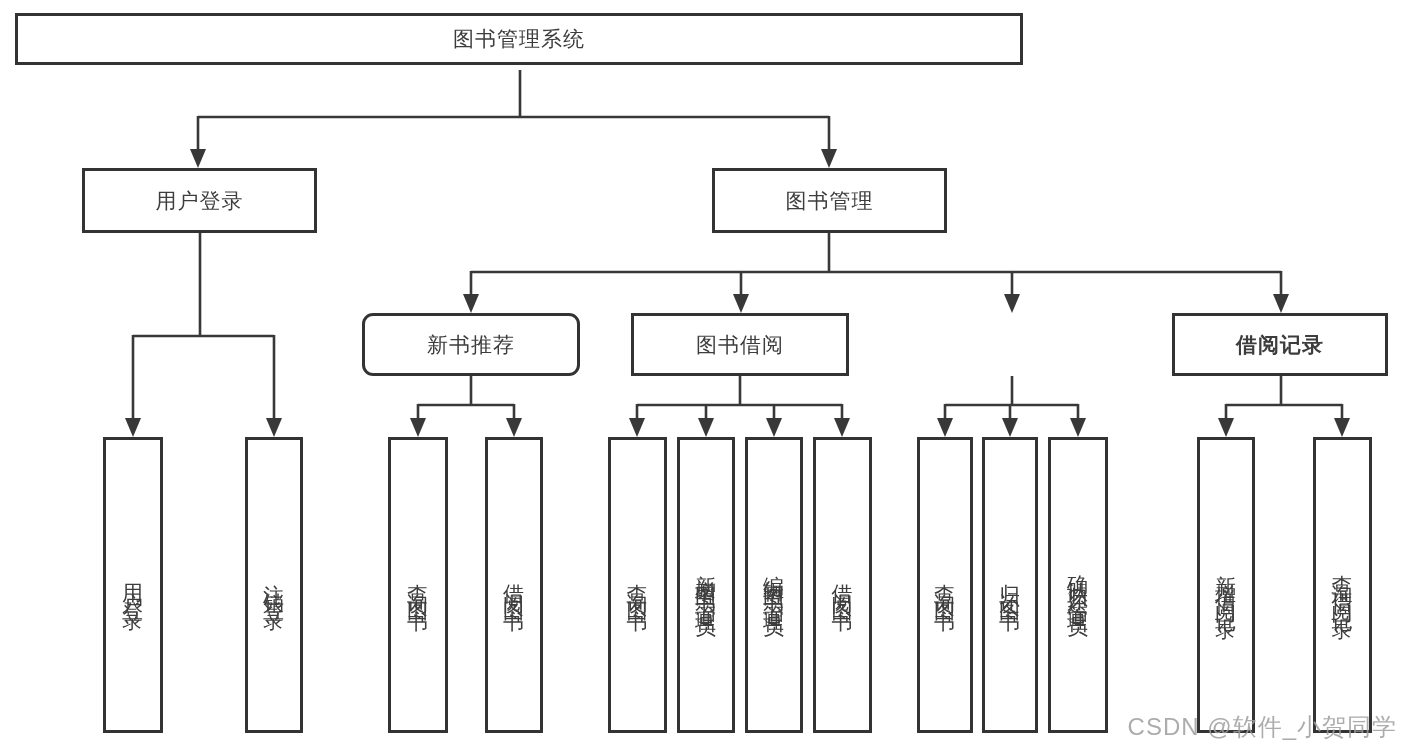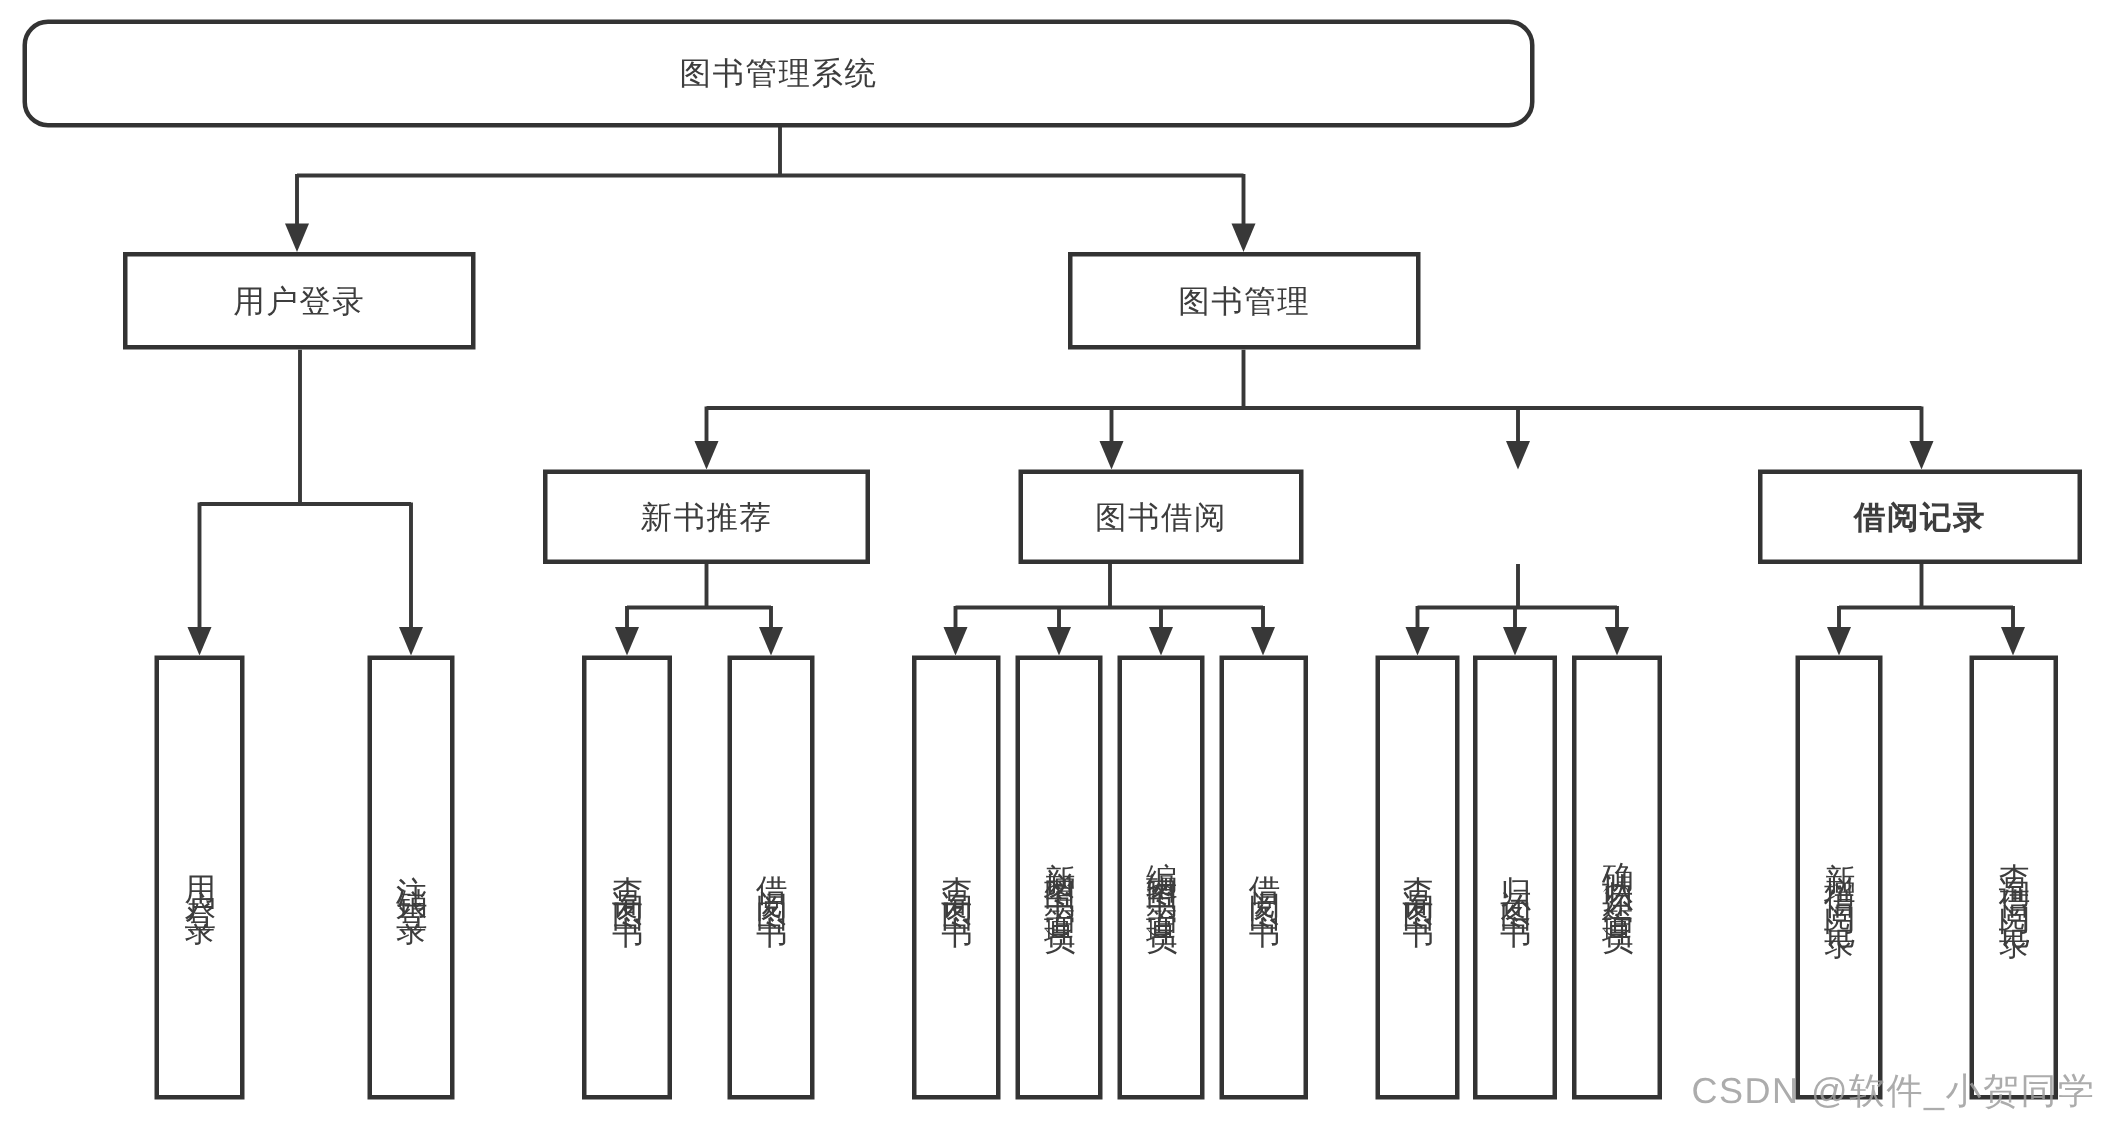--- a/index.html
+++ b/index.html
@@ -27,26 +27,26 @@
     border: 3px solid #333333;
     background: #ffffff;
     color: #3d3d3d;
     display: flex;
     align-items: center;
     justify-content: center;
     z-index: 2;
     font-size: 21px;
     letter-spacing: 1px;
   }
-  .root-node   { left: 15px;  top: 13px;  width: 1008px; height: 72px; border-radius: 17px; }
+  .root-node   { left: 15px;  top: 13px;  width: 1008px; height: 52px; }
   .l2a         { left: 82px;  top: 168px; width: 235px;  height: 65px; }
   .l2b         { left: 712px; top: 168px; width: 235px;  height: 65px; }
   .l3          { top: 313px;  height: 63px; }
-  .l3a { left: 362px;  width: 218px; }
-  .l3b { left: 631px;  width: 190px; margin-left: 48px; }
+  .l3a { left: 362px;  width: 218px; border-radius: 11px; }
+  .l3b { left: 631px;  width: 218px; }
   .l3c { left: 903px;  width: 218px; }
   .l3d { left: 1172px; width: 216px; font-weight: bold; }
   .leaf {
     top: 437px;
     height: 296px;
   }
   .leaf .vtext {
     writing-mode: vertical-rl;
     text-orientation: upright;
     letter-spacing: 9px;

